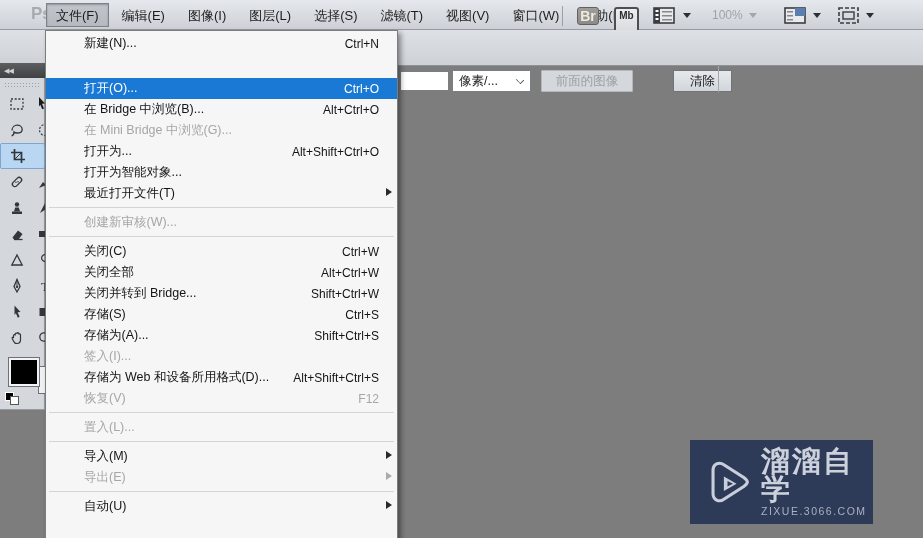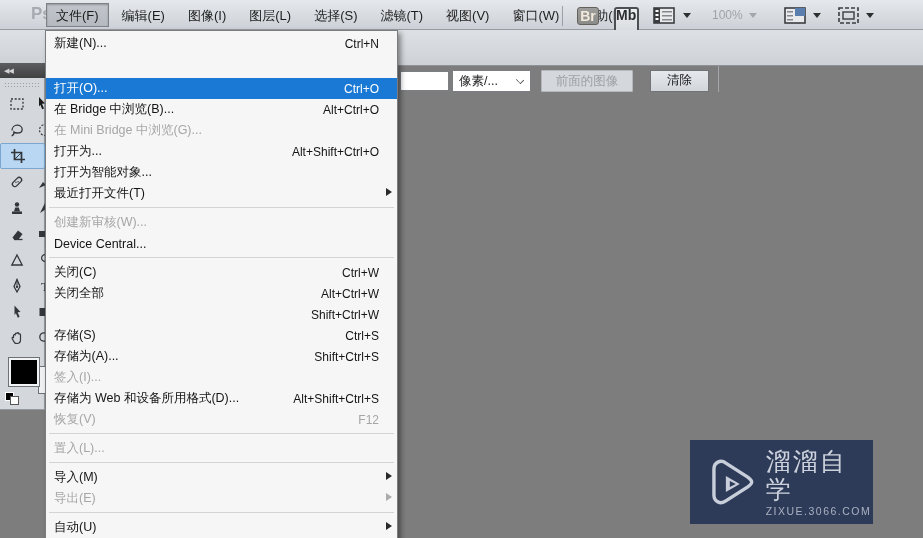--- a/index.html
+++ b/index.html
@@ -33,21 +33,21 @@
   }
   .mb-sep { position:absolute; left:562px; top:6px; width:1px; height:20px; background:#9aa0a5; }
   .badge-br {
     position:absolute; left:577px; top:7px; width:22px; height:18px;
     background:linear-gradient(#9d9d9b,#8b8b89); border:1px solid #64615c; border-radius:3px;
     color:#f2e9da; font-size:14px; font-weight:bold; text-align:center; line-height:16px;
   }
   .badge-mb {
     position:absolute; left:614px; top:7px; width:25px; height:30px;
     background:linear-gradient(#eceef0,#d6d9dc); border:2px solid #4c4f52; border-radius:3px;
-    color:#2b2e31; font-size:14px; font-weight:bold; text-align:left; line-height:13px;
+    color:#2b2e31; font-size:10px; font-weight:bold; text-align:center; line-height:13px;
   }
   .tb-icon { position:absolute; top:7px; }
   .caret-down {
     position:absolute; top:13px; width:0; height:0;
     border-left:4px solid transparent; border-right:4px solid transparent;
     border-top:5px solid #2c2e30;
   }
   .caret-down.dis { border-top-color:#a4a8ad; }
   .zoom-pct { position:absolute; left:712px; top:8px; font-size:12px; color:#a0a4a9; }
   
@@ -128,38 +128,38 @@
   .dropmenu {
     position:absolute; left:45px; top:30px; width:353px; height:520px;
     background:#f6f6f6; border:1px solid #7a7d80;
     box-shadow:3px 3px 5px rgba(0,0,0,.4);
     padding-top:2px; z-index:50;
   }
   .m-item {
     position:relative; height:21px; display:flex; align-items:center;
     font-size:12.5px; color:#141414; cursor:default;
   }
-  .m-label { padding-left:8px; white-space:nowrap; }
+  .m-label { padding-left:38px; white-space:nowrap; }
   .m-short { position:absolute; right:18px; font-size:12px; white-space:nowrap; }
   .m-arrow {
     position:absolute; right:5px; top:5px; width:0; height:0;
     border-top:4.5px solid transparent; border-bottom:4.5px solid transparent;
     border-left:6px solid #2a2a2a;
   }
   .m-item.disabled { color:#a6a6a6; }
   .m-item.disabled .m-arrow { border-left-color:#ababab; }
   .m-item.highlighted { background:#1a79d4; color:#fff;margin-top:24px; }
   .m-sep { height:1px; background:#d4d4d4; margin:3px 3px 4px 3px; }
   
   .watermark {
     position:absolute; left:690px; top:440px; width:183px; height:84px;
     background:#2d3b59; display:flex; align-items:center; padding-left:14px;
   }
   .wm-text { margin-left:10px; color:#ccd1dc; }
-  .wm-title { font-size:25px; font-weight:normal; letter-spacing:2px; line-height:28px; }
+  .wm-title { font-size:29px; font-weight:bold; letter-spacing:2px; line-height:28px; }
   .wm-url { font-size:10.5px; letter-spacing:1.5px; color:#aab1c0; margin-top:2px; }
 </style>
 </head>
 <body>
 
 <div class="menubar">
   <div class="ps-logo">Ps</div>
   <div class="mb-items" id="mb-items">
       <div class="mb-item active">文件(F)</div>
       <div class="mb-item">编辑(E)</div>
@@ -214,21 +214,21 @@
       <path d="M4.5 1 L4.5 11.5 L15 11.5 M1 4.5 L11.5 4.5 L11.5 15" fill="none" stroke="#2e3134" stroke-width="1.7"></path>
       <path d="M11.5 4.5 L4.5 11.5" stroke="#2e3134" stroke-width="1"></path>
     </svg>
   </div>
   <input class="opt-input" value="" style="">
   <div class="opt-select">
     <span>像素/...</span>
     <span class="chev"></span>
   </div>
   <div class="opt-btn disabled" style="left:541px; width:92px;">前面的图像</div>
-  <div class="opt-btn normal" style="left:650px; width:59px;font-family:Liberation Mono, monospace;">清除</div>
+  <div class="opt-btn normal" style="left:673px; width:59px;">清除</div>
   <div class="opt-sep"></div>
 </div>
 
 <div class="toolpanel">
   <div class="tp-header">◀◀</div>
   <div class="tp-grip"></div>
   <div class="tools" id="tool-list">
       <div class="tool-cell">
         <svg width="16" height="16" viewBox="0 0 16 16">
           <rect x="2" y="3" width="12" height="10" fill="none" stroke="#33363a" stroke-width="1.3" stroke-dasharray="2 1.7"></rect>
@@ -350,33 +350,31 @@
       <span class="m-label">打开为智能对象...</span>
     </div>
     <div class="m-item">
       <span class="m-label">最近打开文件(T)</span>
       <span class="m-arrow"></span>
     </div>
     <div class="m-sep"></div>
     <div class="m-item disabled">
       <span class="m-label">创建新审核(W)...</span>
     </div>
-    <div class="m-item">
-      <span class="m-label">Device Central...</span>
-    </div>
     <div class="m-sep"></div>
     <div class="m-item">
       <span class="m-label">关闭(C)</span>
       <span class="m-short">Ctrl+W</span>
     </div>
     <div class="m-item">
       <span class="m-label">关闭全部</span>
       <span class="m-short">Alt+Ctrl+W</span>
     </div>
     <div class="m-item">
+      <span class="m-label">关闭并转到 Bridge...</span>
       <span class="m-short">Shift+Ctrl+W</span>
     </div>
     <div class="m-item">
       <span class="m-label">存储(S)</span>
       <span class="m-short">Ctrl+S</span>
     </div>
     <div class="m-item">
       <span class="m-label">存储为(A)...</span>
       <span class="m-short">Shift+Ctrl+S</span>
     </div>

